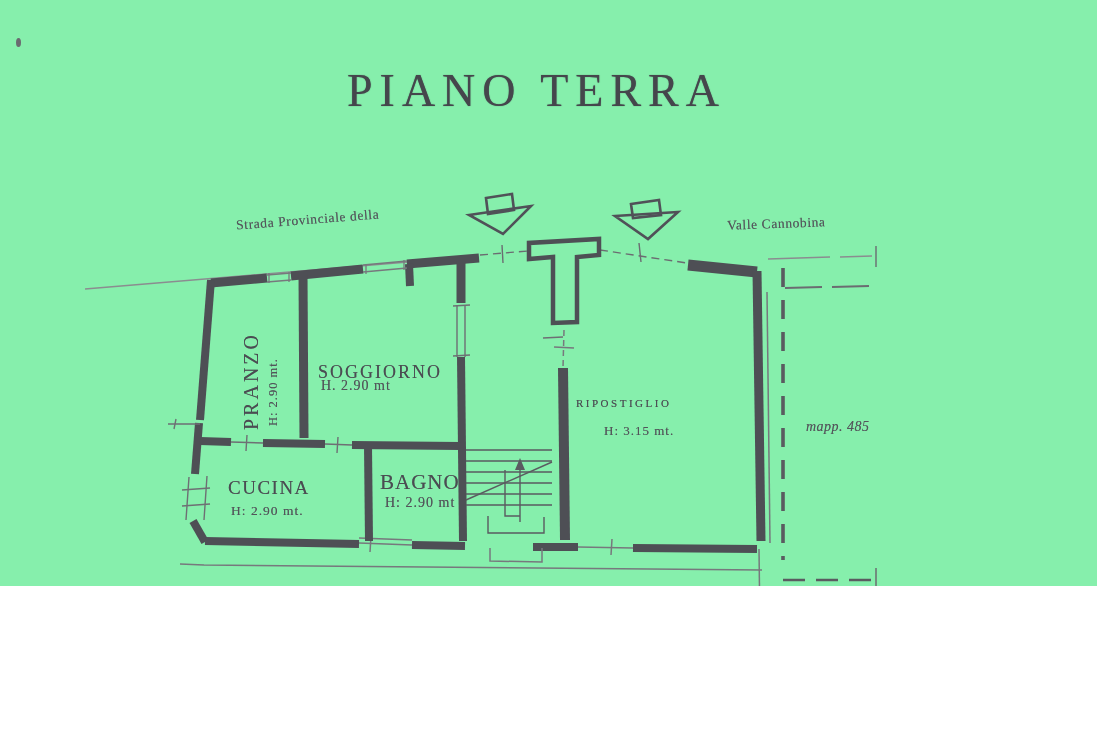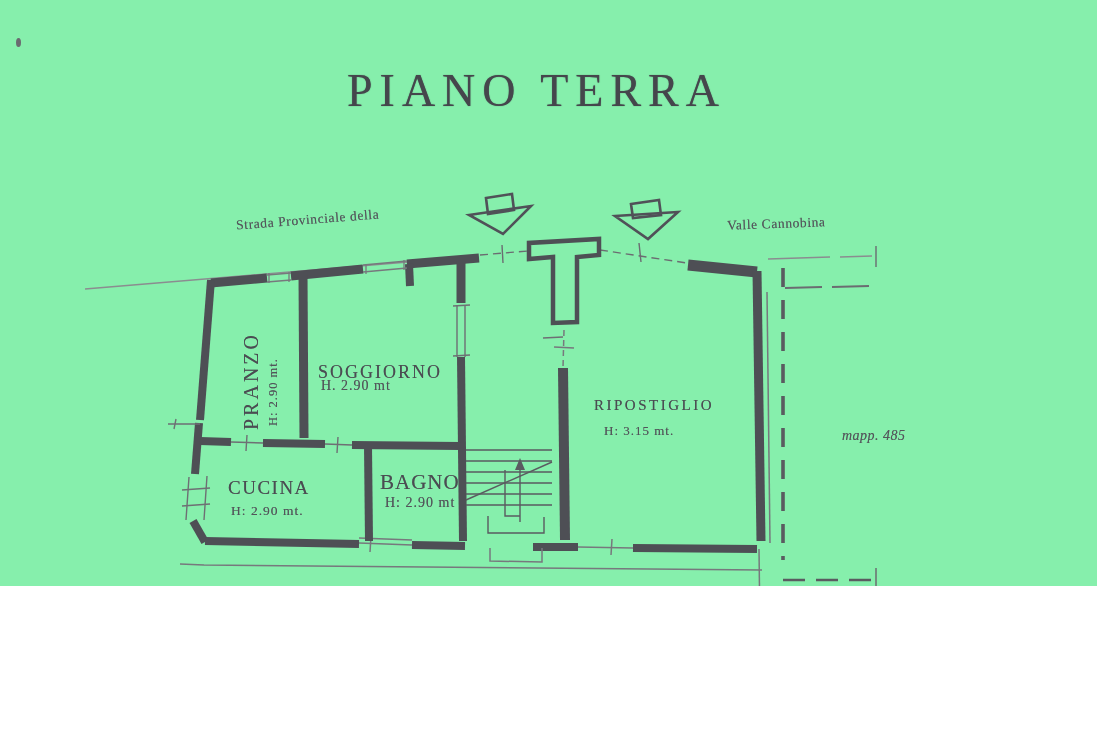--- a/index.html
+++ b/index.html
@@ -40,43 +40,42 @@
     color: #55565c;
   }
   .street-right {
     left: 727px; top: 216px;
     font-size: 13.5px;
     letter-spacing: 0.6px;
     transform: rotate(-2deg);
     color: #55565c;
   }
   .parcel {
-    left: 806px; top: 428px;
+    left: 806px; top: 419px;
     font-size: 14px;
     font-style: italic;
     letter-spacing: 0.5px;
     color: #55565c;
-    margin-left: 36px;
   }
   .room-name { letter-spacing: 2px; color: #4b4c52; }
   .room-h { letter-spacing: 1px; color: #53545a; }
 
   .vtext {
     writing-mode: vertical-rl;
     transform: rotate(180deg);
   }
   .pranzo-name  { left: 240px; top: 318px; height: 112px; font-size: 20px; letter-spacing: 3px; }
   .pranzo-h     { left: 266px; top: 326px; height: 100px; font-size: 12.5px; }
   .soggiorno-name { left: 318px; top: 362px; font-size: 18px; }
   .soggiorno-h    { left: 321px; top: 378px; font-size: 14px; }
   .cucina-name  { left: 228px; top: 477px; font-size: 19px; letter-spacing: 1.5px; }
   .cucina-h     { left: 231px; top: 503px; font-size: 13.5px; }
   .bagno-name   { left: 380px; top: 470px; font-size: 21px; letter-spacing: 1px; }
   .bagno-h      { left: 385px; top: 495px; font-size: 14px; }
-  .ripostiglio-name { left: 594px; top: 397px; font-size: 15px; letter-spacing: 2.5px; }
+  .ripostiglio-name { left: 576px; top: 397px; font-size: 11px; letter-spacing: 2.5px; }
   .ripostiglio-h    { left: 604px; top: 423px; font-size: 13px; }
 
   .speck {
     position: absolute;
     background: #6a6a70;
     border-radius: 50%;
   }
 </style>
 </head>
 <body>

